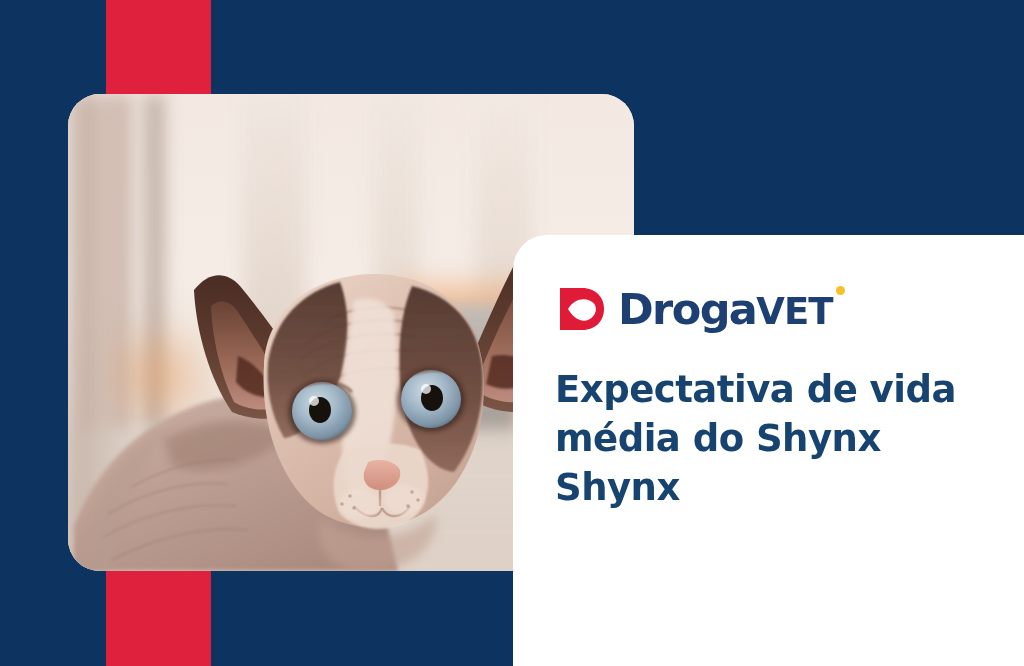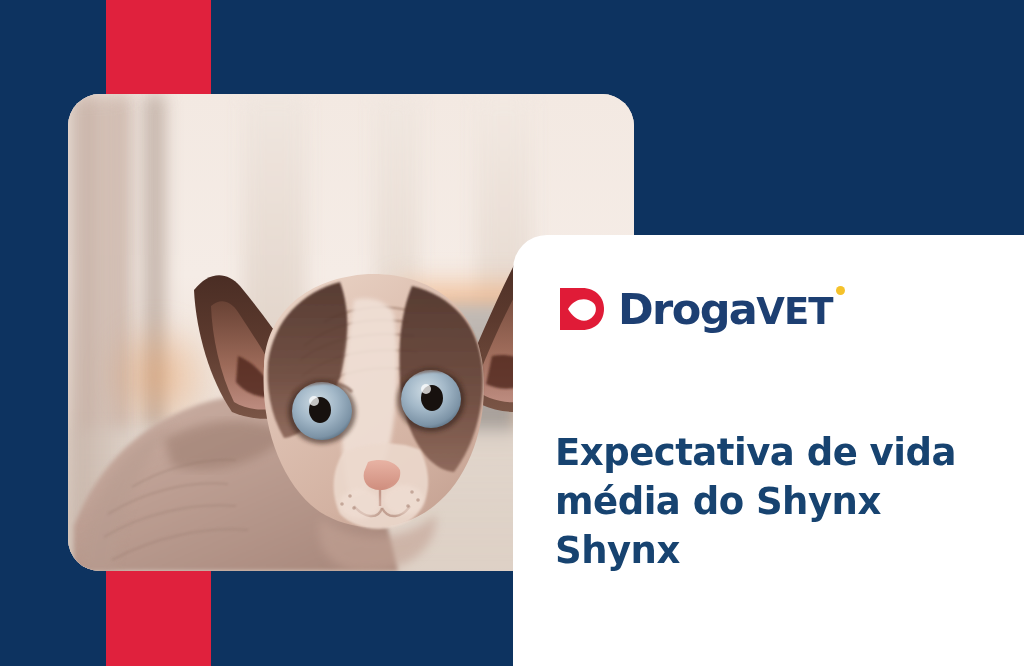--- a/index.html
+++ b/index.html
@@ -182,21 +182,21 @@
     right: -13px;
     top: -2px;
     width: 9px;
     height: 9px;
     border-radius: 50%;
     background: #f5c22b;
   }
 
   
   .headline {
-    margin-top: 94px;
+    margin-top: 31px;
     font-family: "DejaVu Sans", sans-serif;
     font-weight: 700;
     font-size: 37px;
     line-height: 1.32;
     letter-spacing: -.5px;
     color: #174370;
     max-width: 430px;
   }
 </style>
 </head>

